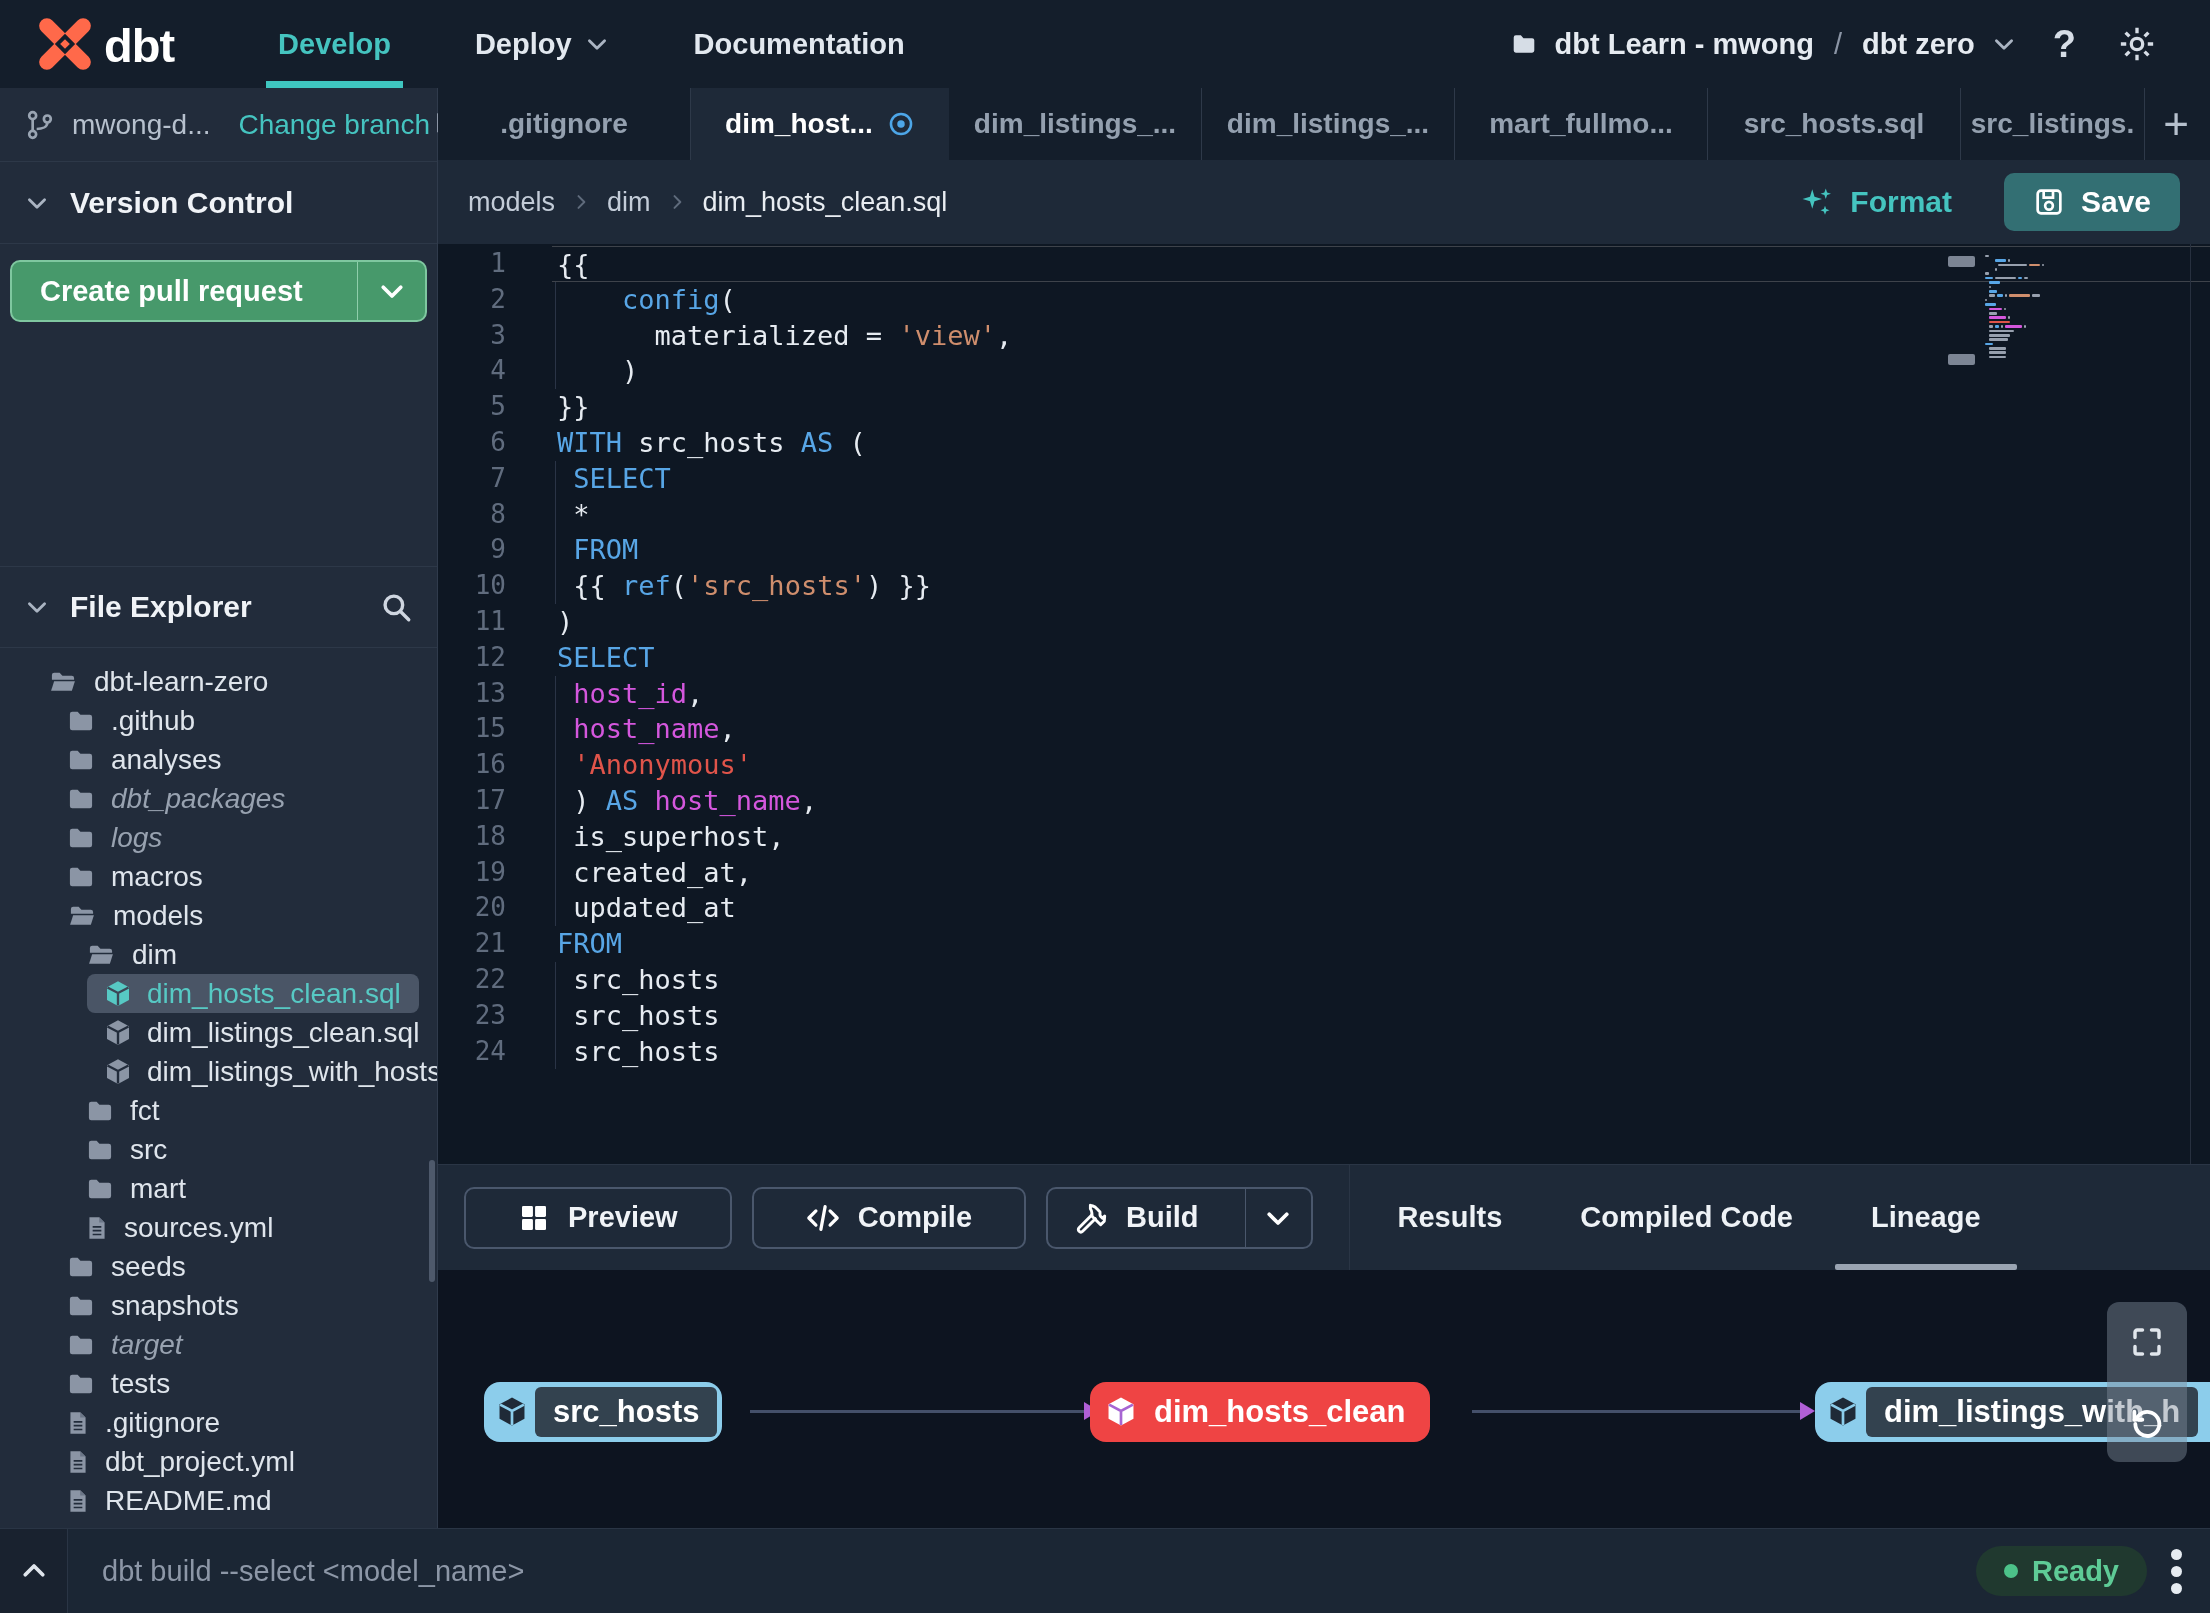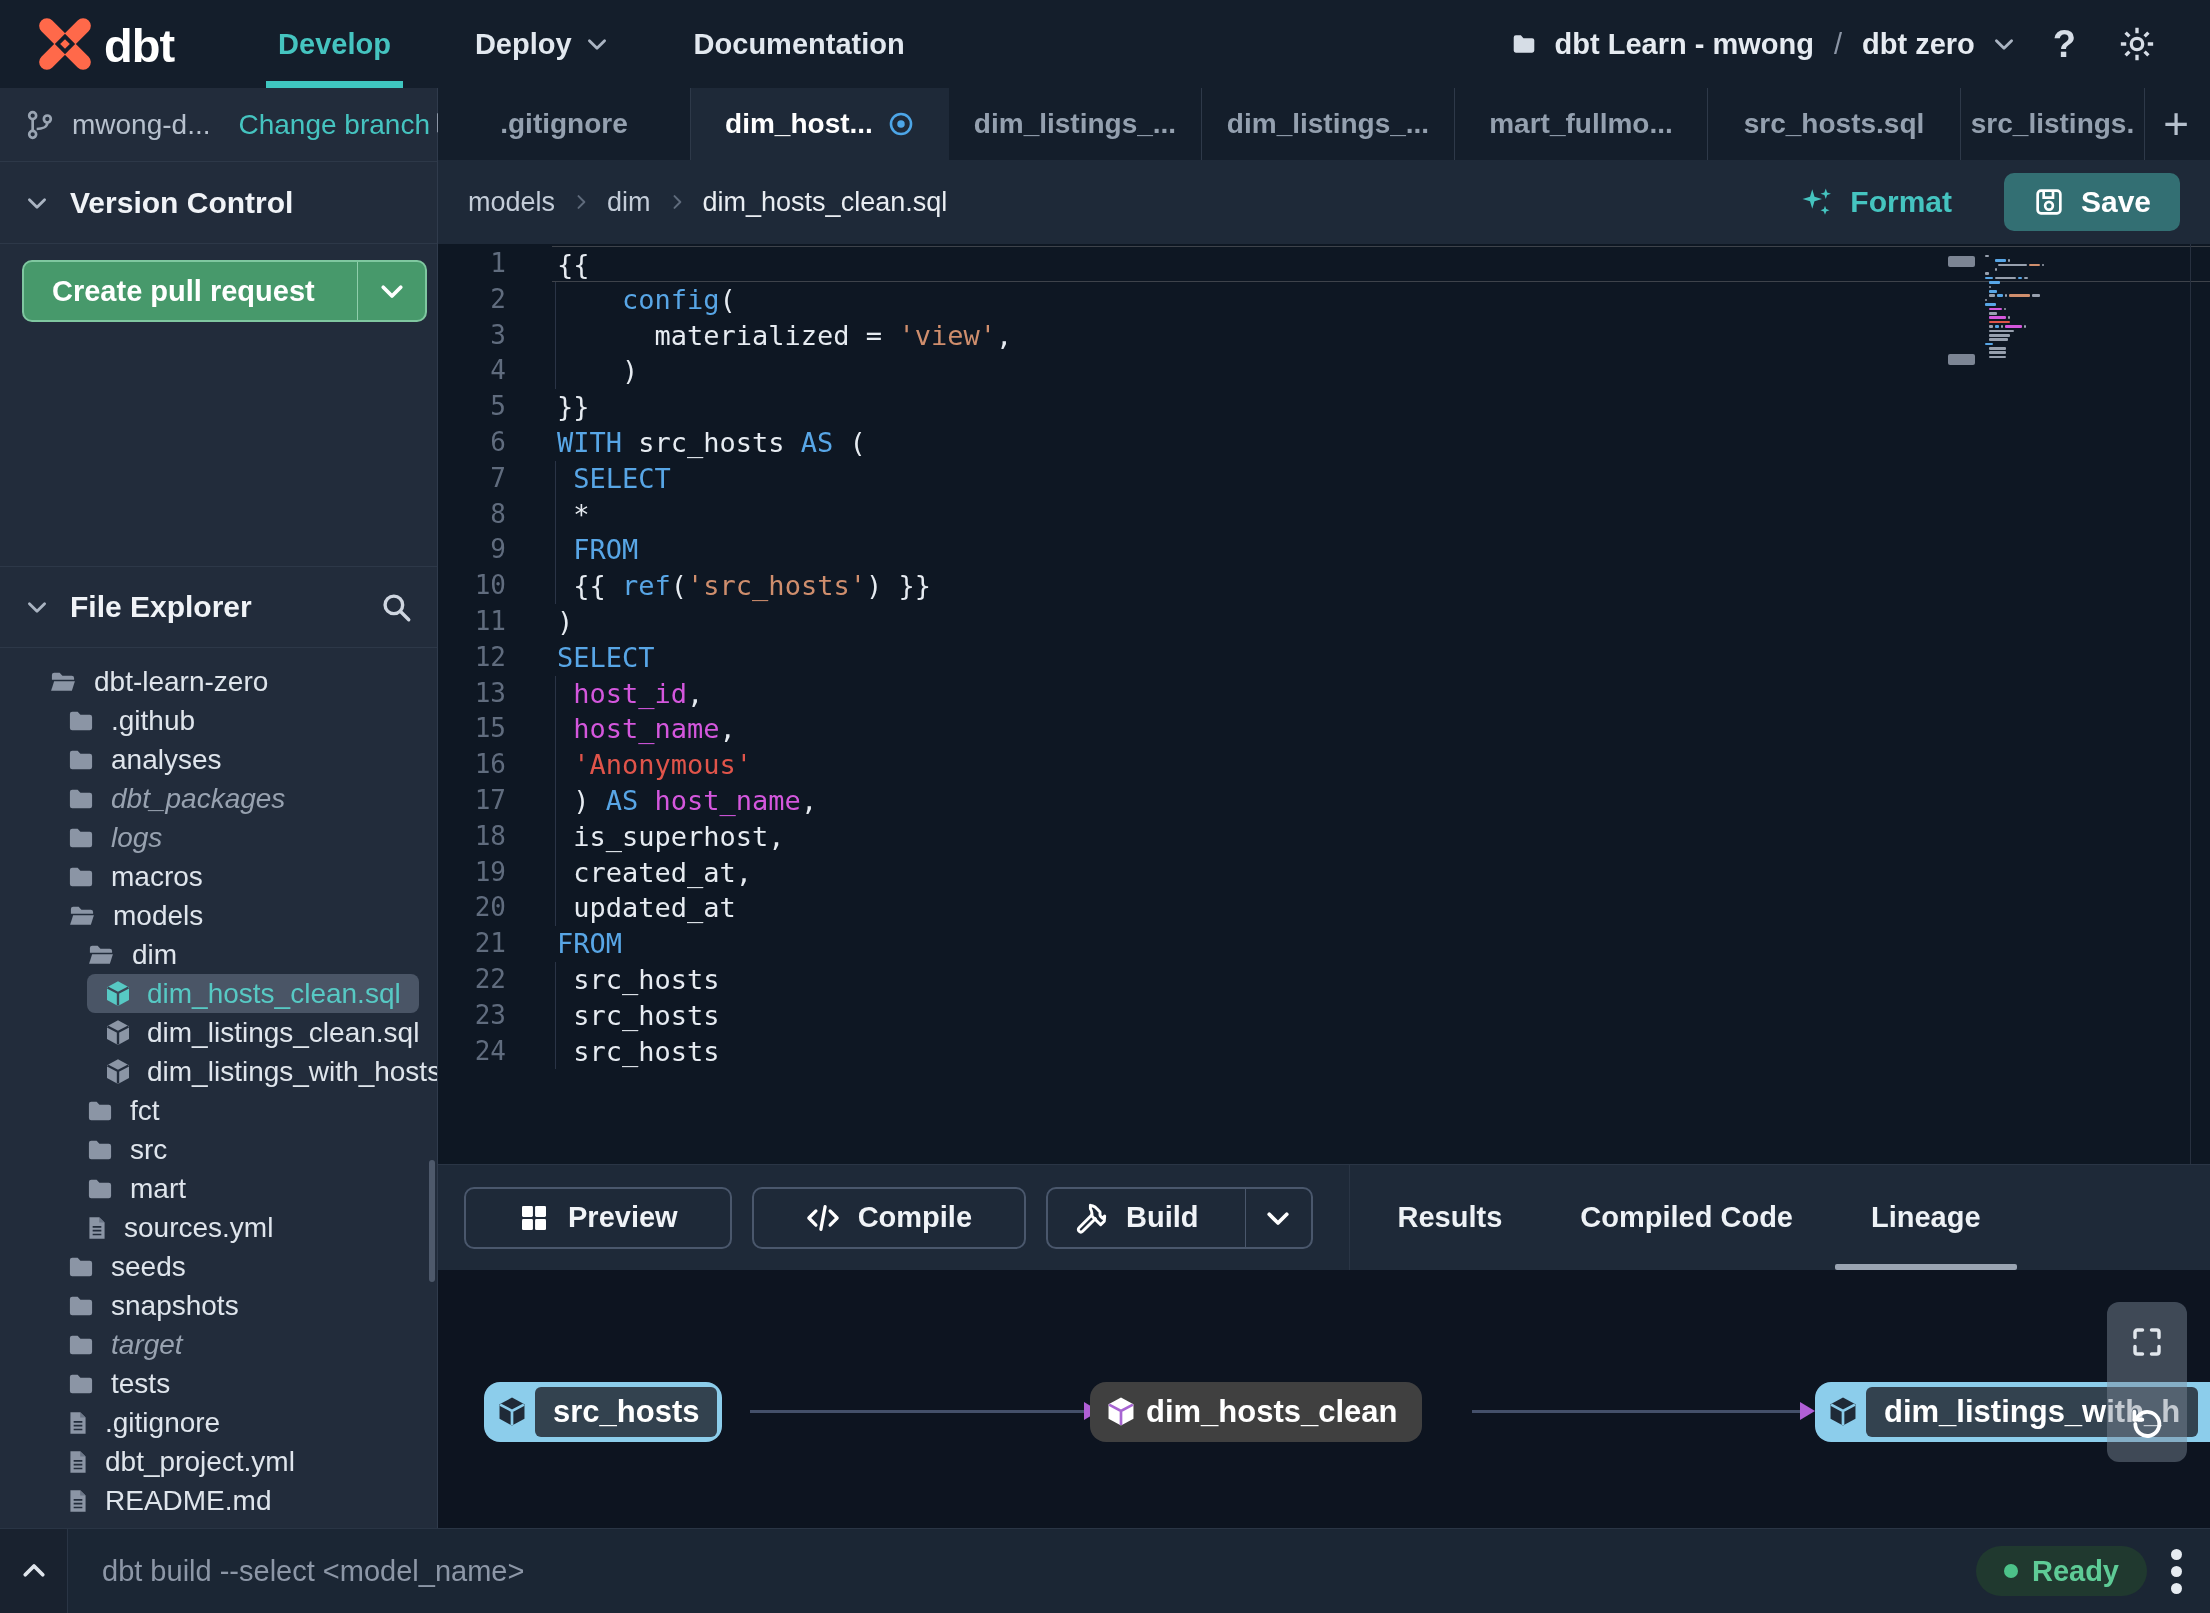--- a/index.html
+++ b/index.html
@@ -33,21 +33,21 @@
   #sidebar { position:absolute; left:0; top:88px; width:438px; height:1440px;
     background:#222c3b; border-right:1px solid #303b4c; }
   #branch-row { height:74px; display:flex; align-items:center; padding:0 24px;
     border-bottom:1px solid #2d3848; }
   #branch-row .bname { font-size:28px; color:#b6c0cd; margin-left:16px; white-space:nowrap; }
   #branch-row .blink { font-size:28px; color:#45c4c0; margin-left:28px; cursor:pointer; white-space:nowrap; }
   #branch-row .book { margin-left:auto; cursor:pointer; }
   .side-header { height:82px; display:flex; align-items:center; padding:0 24px;
     border-bottom:1px solid #2d3848; cursor:pointer; }
   .side-header .t { font-size:30px; font-weight:700; color:#f0f3f7; margin-left:20px; }
-  #pr-wrap { padding:16px 10px 0 22px; }
+  #pr-wrap { padding:16px 10px 0 10px; }
   #pr-button { height:62px; border-radius:10px; background:#47996b; border:2px solid #7fc7a0;
     display:flex; align-items:center; overflow:hidden; cursor:pointer; }
   #pr-button .lbl { flex:1; padding-left:28px; font-size:29px; font-weight:600; color:#fff; }
   #pr-button .caret { width:68px; height:100%; display:flex; align-items:center; justify-content:center;
     border-left:1.5px solid #8fceab; }
   #fe-block { position:absolute; left:0; top:478px; width:100%; }
   #fe-header { height:82px; display:flex; align-items:center; padding:0 24px;
     border-top:1px solid #2d3848; border-bottom:1px solid #2d3848; cursor:pointer; }
   #fe-header .t { font-size:30px; font-weight:700; color:#f0f3f7; margin-left:20px; }
   #fe-header .search { margin-left:auto; cursor:pointer; }
@@ -123,21 +123,21 @@
 
   
   #lineage { position:absolute; left:0; top:1182px; width:1772px; height:258px;
     background:#0d1420; overflow:hidden; }
   .lnode { position:absolute; top:112px; height:60px; display:flex; align-items:center;
     cursor:pointer; }
   .lnode.blue { background:#8ccdeb; border-radius:16px; padding:5px; }
   .lnode.blue .izone { width:46px; display:flex; justify-content:center; }
   .lnode.blue .lbl { background:#33424f; height:50px; display:flex; align-items:center;
     padding:0 18px; border-radius:6px; font-size:31px; font-weight:700; color:#fff; white-space:nowrap; }
-  .lnode.purple { background:#404040; border-radius:16px; padding:0 24px 0 14px; gap:8px;
+  .lnode.purple { background:#ef4444; border-radius:16px; padding:0 24px 0 14px; gap:16px;
     font-size:31px; font-weight:700; color:#fff; white-space:nowrap; }
   .ledge { position:absolute; top:140px; height:3px; background:#44506a; }
   .ledge::after { content:""; position:absolute; right:-13px; top:-8px;
     border-left:15px solid #b05fd6; border-top:9.5px solid transparent; border-bottom:9.5px solid transparent; }
   #lineage-panel { position:absolute; left:1669px; top:32px; width:80px; height:160px;
     background:rgba(125,137,153,.45); border-radius:12px; display:flex; flex-direction:column;
     align-items:center; justify-content:flex-start; padding-top:22px; gap:44px; }
 
   
   #statusbar { position:absolute; left:0; top:1528px; width:2210px; height:85px;

